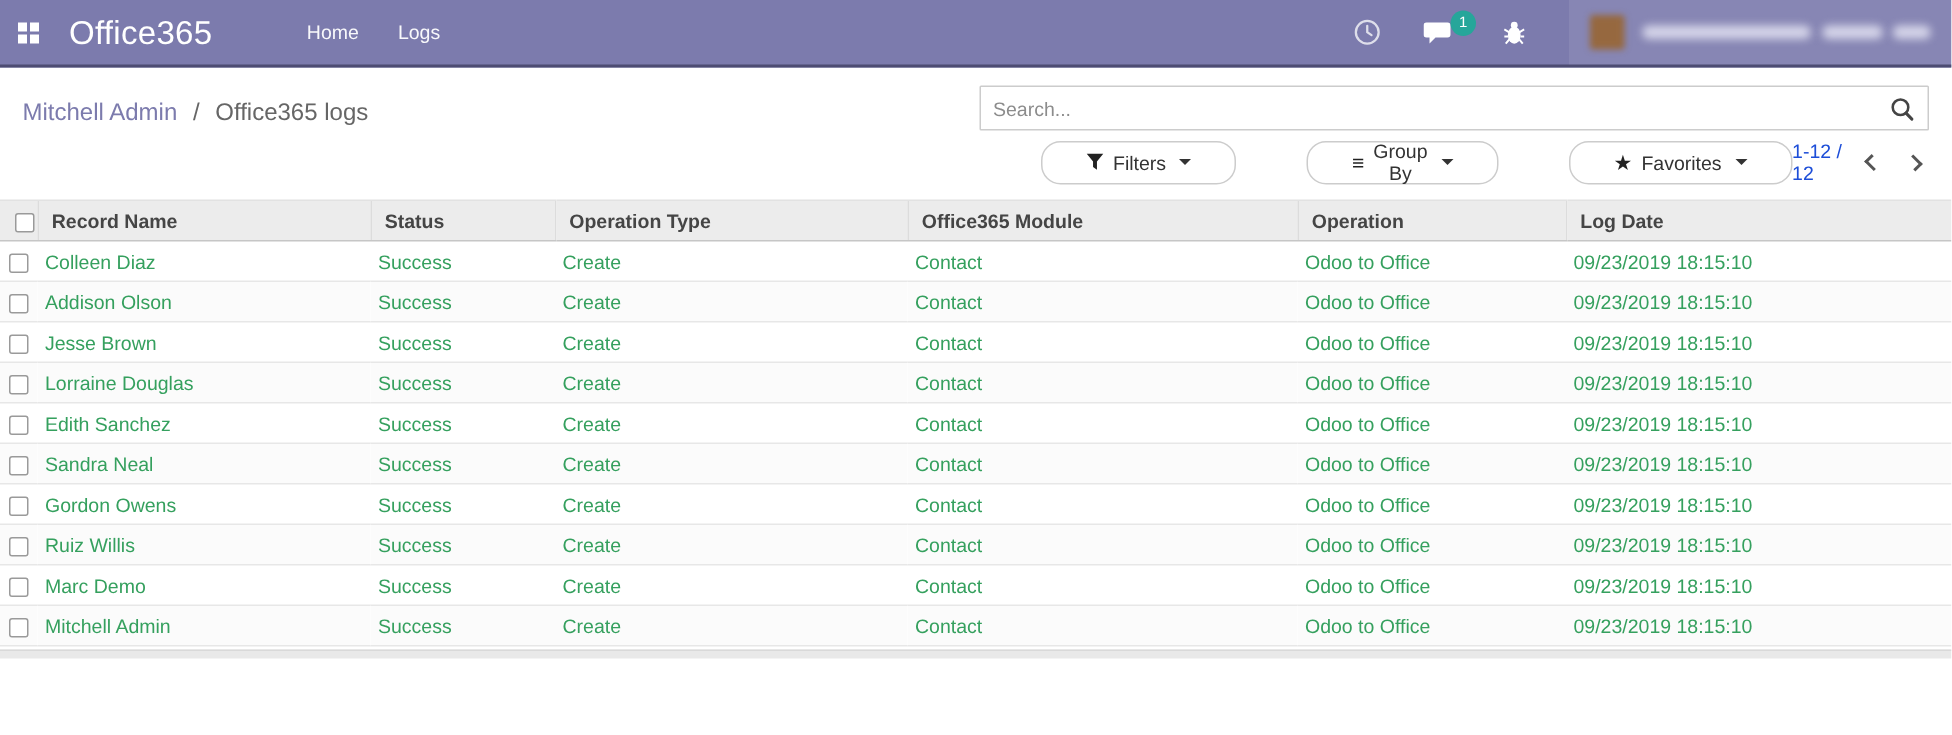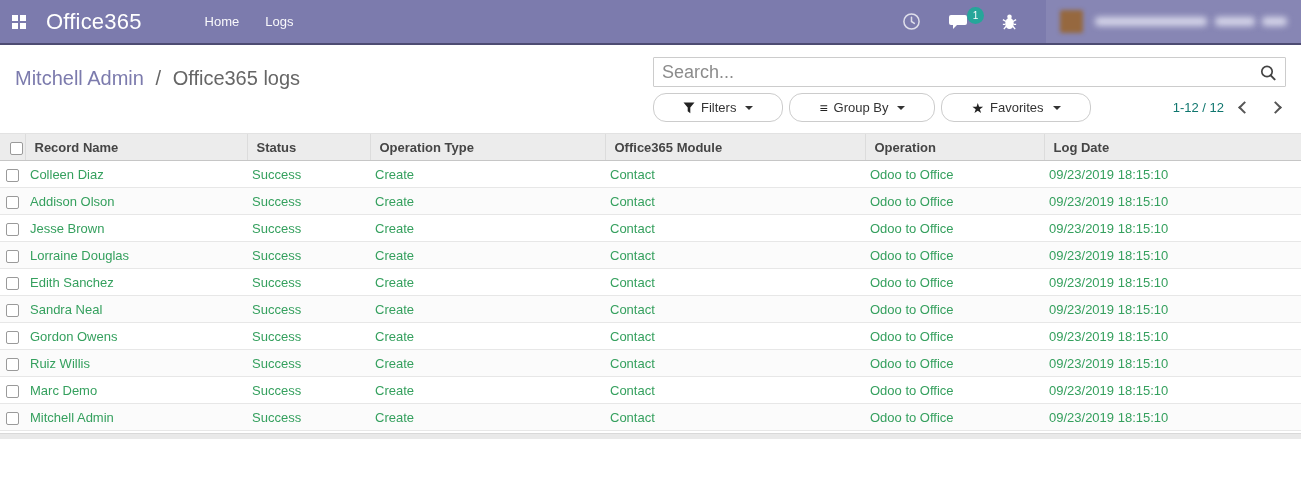--- a/index.html
+++ b/index.html
@@ -66,53 +66,53 @@
   .blob-a { width: 118px; margin-left: 12px; }
   .blob-b { width: 42px; margin-left: 8px; }
   .blob-c { width: 26px; margin-left: 7px; }
 
   
   .control-panel {
     display: flex; align-items: flex-start;
     padding: 12px 15px 8px 15px;
     height: 88px;
   }
-  .breadcrumb { flex: 1; font-size: 20px; padding-top: 10px; color: #666; white-space: nowrap; }
+  .breadcrumb { flex: 1; font-size: 16px; padding-top: 10px; color: #666; white-space: nowrap; }
   .breadcrumb a { color: var(--link); text-decoration: none; cursor: pointer; }
   .breadcrumb .sep { margin: 0 6px; color: #666; }
 
   .search-col { width: 633px; flex: none; }
   .search-box {
     position: relative; width: 100%; height: 30px;
     border: 1px solid #ccc; border-radius: 1px; background: #fff;
   }
   .search-box input {
     width: 100%; height: 100%; border: none; outline: none;
-    padding: 0 34px 0 8px; font-size: 18px; color: #333;
+    padding: 0 34px 0 8px; font-size: 13px; color: #333;
     font-family: inherit; background: transparent;
   }
   .search-box input::placeholder { color: #8c8c8c; }
   .search-glass {
     position: absolute; right: 8px; top: 6px; width: 18px; height: 18px; cursor: pointer;
   }
   .cp-bottom { display: flex; align-items: center; margin-top: 6px; }
   .btn-row { display: flex; gap: 6px; }
   .cp-btn {
     display: inline-flex; align-items: center; gap: 6px;
     height: 29px; padding: 0 29px;
     background: #fff; border: 1px solid #ccc; border-radius: 13px;
-    font-size: 13px; color: #333; cursor: pointer; font-family: inherit;
+    font-size: 13px; color: #333; cursor: pointer; font-family: inherit; margin-left: 41px;
   }
   .cp-btn .glyph { font-size: 14px; color: #222; }
   .caret {
     width: 0; height: 0; margin-left: 3px;
     border-left: 4px solid transparent; border-right: 4px solid transparent;
     border-top: 4px solid #333;
   }
-  .pager { margin-left: auto; display: flex; align-items: center; color: #0f766e; font-size: 13px; }
+  .pager { margin-left: auto; display: flex; align-items: center; color: #1d4ed8; font-size: 13px; }
   .pager .range { margin-right: 16px; }
   .chev {
     width: 9px; height: 9px; border-top: 2px solid #555; border-left: 2px solid #555;
     display: inline-block; cursor: pointer;
   }
   .chev.prev { transform: rotate(-45deg); margin-right: 22px; }
   .chev.next { transform: rotate(135deg); margin-right: 6px; }
 
   
   table.list {

